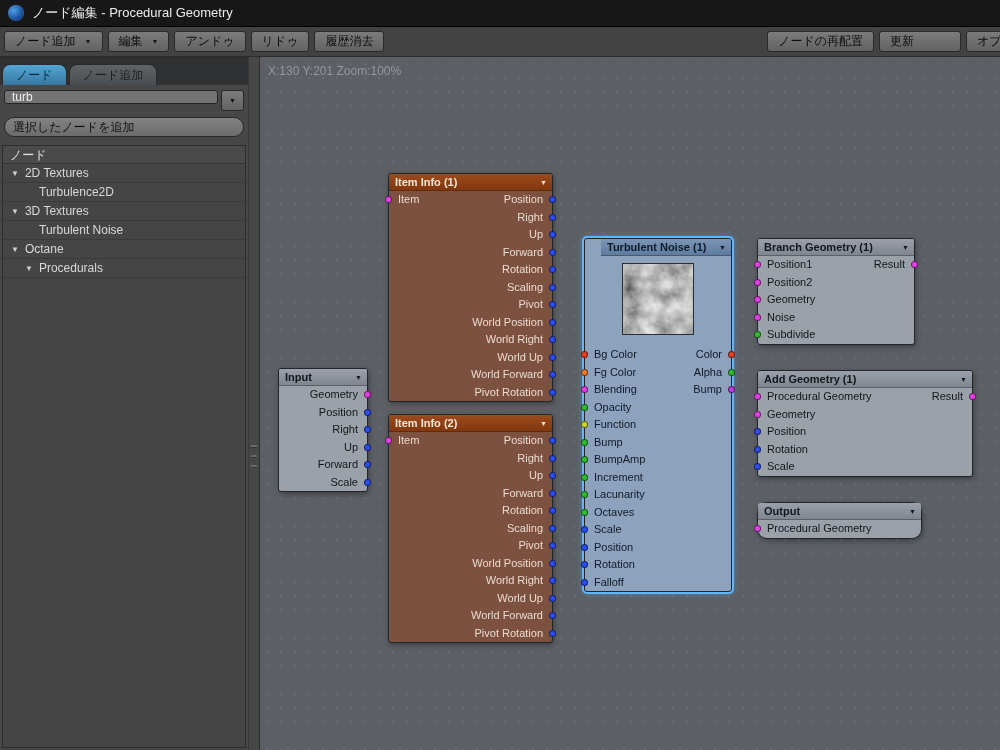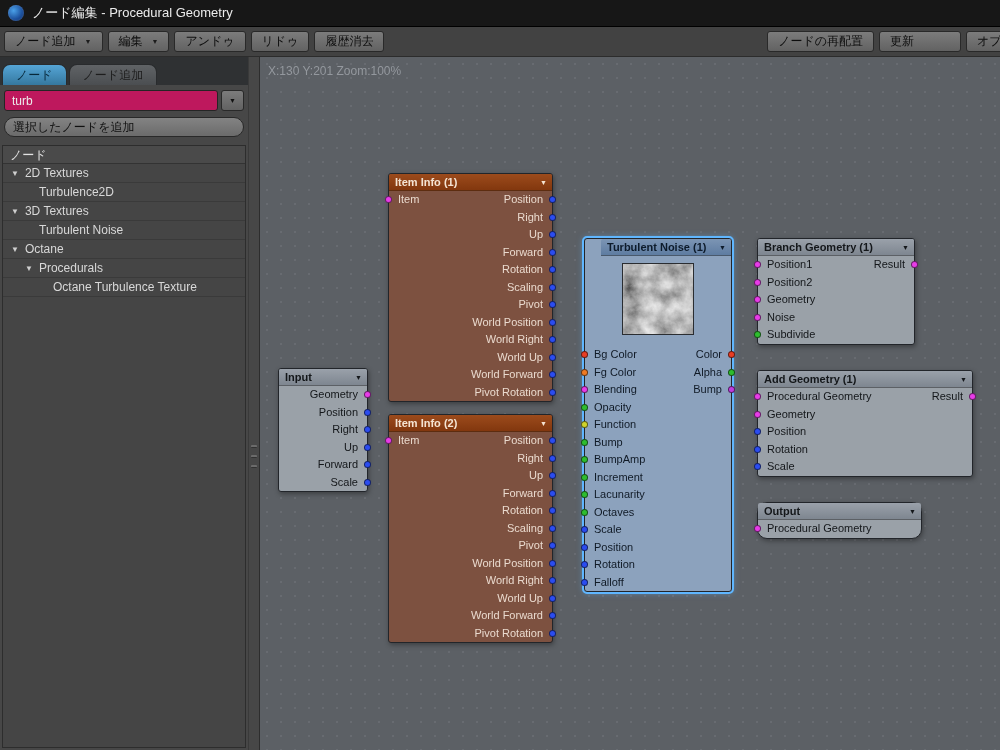--- a/index.html
+++ b/index.html
@@ -28,21 +28,21 @@
   .main { display: flex; height: 693px; }
   .sidebar { width: 248px; background: #474747; display: flex; flex-direction: column; }
 
   .tabstrip { height: 28px; background: #2f3133; display: flex; align-items: flex-end; padding: 0 2px; gap: 2px; }
   .tab { height: 21px; line-height: 21px; padding: 0 13px; font-size: 12px; border-radius: 8px 8px 0 0;
          background: linear-gradient(#606366, #4b4e51); color: #1d1d1d; border: 1px solid #292b2d;
          border-bottom: none; cursor: pointer; }
   .tab.active { background: linear-gradient(#55a5d6, #35789f); color: #07283a; }
 
   .searchrow { display: flex; padding: 5px 4px 0 4px; gap: 3px; }
-  .search-input { flex: 1; height: 21px; background: #be185d; border: 1px solid #252525; border-radius: 3px;
+  .search-input { flex: 1; height: 14px; background: #737373; border: 1px solid #252525; border-radius: 3px;
                   color: #ececec; font-size: 12px; padding: 0 7px; font-family: inherit; }
   .ddbtn { width: 23px; height: 21px; background: linear-gradient(#7c7c7c, #626262); border: 1px solid #292929;
            border-radius: 3px; font-size: 7px; color: #111; cursor: pointer; }
 
   .addbtn { margin: 6px 4px 0 4px; height: 20px; background: linear-gradient(#838383, #6b6b6b);
             border: 1px solid #292929; border-radius: 10px; font-size: 12px; color: #101010;
             text-align: left; padding: 0 8px; font-family: inherit; cursor: pointer; }
 
   .tree { margin: 8px 2px 2px 2px; flex: 1; background: #454545; border: 1px solid #2d2d2d; overflow: hidden; }
   .tree-header { height: 18px; line-height: 18px; padding-left: 7px; color: #e2e2e2; font-size: 12px;
@@ -160,23 +160,20 @@
             <span>Turbulent Noise</span>
           </div>
           <div class="tree-row" style="padding-left: 8px;">
             <span class="tree-arrow">▼</span>
             <span>Octane</span>
           </div>
           <div class="tree-row" style="padding-left: 22px;">
             <span class="tree-arrow">▼</span>
             <span>Procedurals</span>
           </div>
-          <div class="tree-row" style="padding-left: 50px;">
-            <span>Octane Turbulence Texture</span>
-          </div>
         </div>
     </div>
   </div>
 
   <div class="splitter">
     <span class="grip" style="top:388px"></span>
     <span class="grip" style="top:398px"></span>
     <span class="grip" style="top:408px"></span>
   </div>
 

